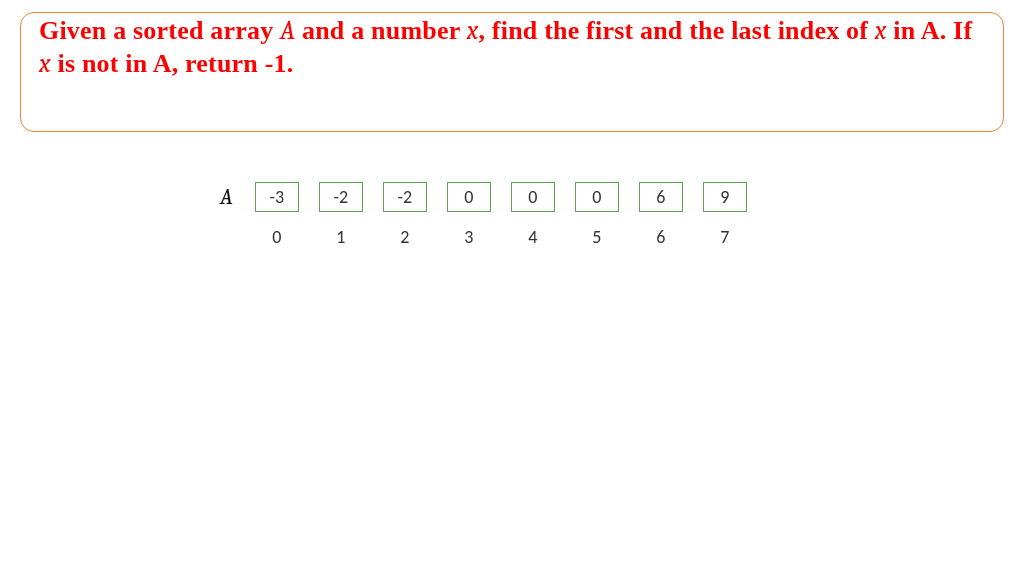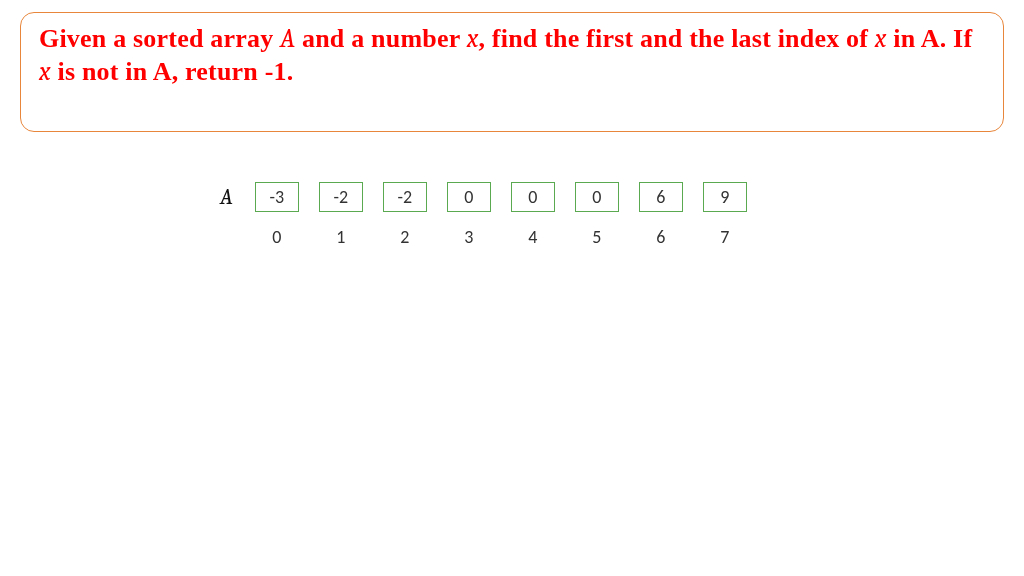--- a/index.html
+++ b/index.html
@@ -7,21 +7,21 @@
     width: 1024px;
     height: 576px;
     background: #ffffff;
     font-family: Georgia, 'Times New Roman', serif;
     padding: 12px 20px;
     overflow: hidden;
   }
   .problem-box {
     border: 1.5px solid #e8863b;
     border-radius: 14px;
-    padding: 10px 18px 14px 18px;
+    padding: 2px 18px 14px 18px;
     margin-bottom: 50px;
     min-height: 120px;
   }
   .problem-text {
     font-family: 'Comic Sans MS', 'Bradley Hand', 'Segoe Script', cursive;
     font-weight: bold;
     color: #ff0000;
     font-size: 26px;
     line-height: 1.25;
     letter-spacing: 0.2px;

